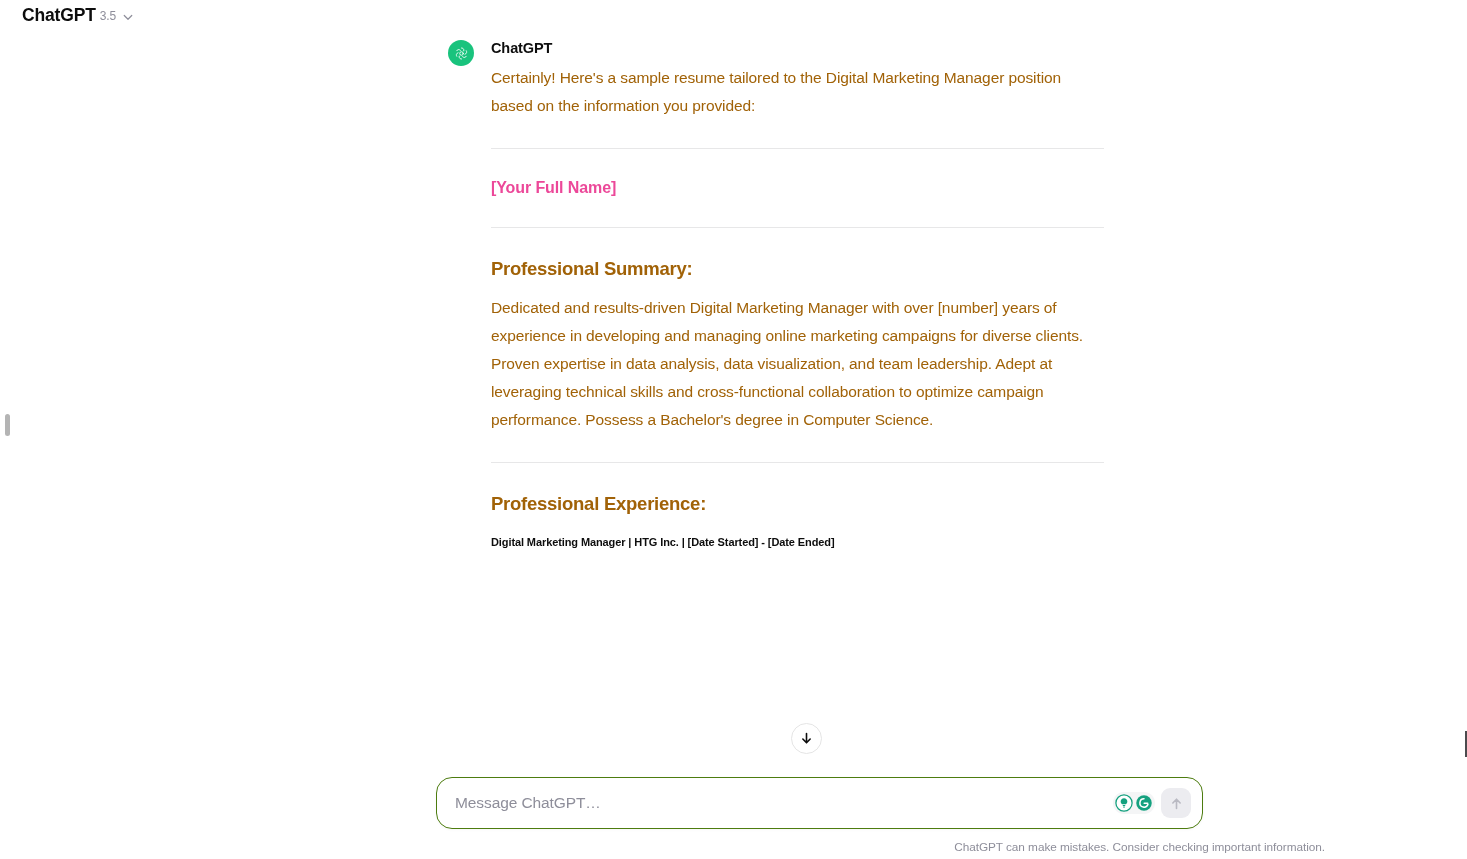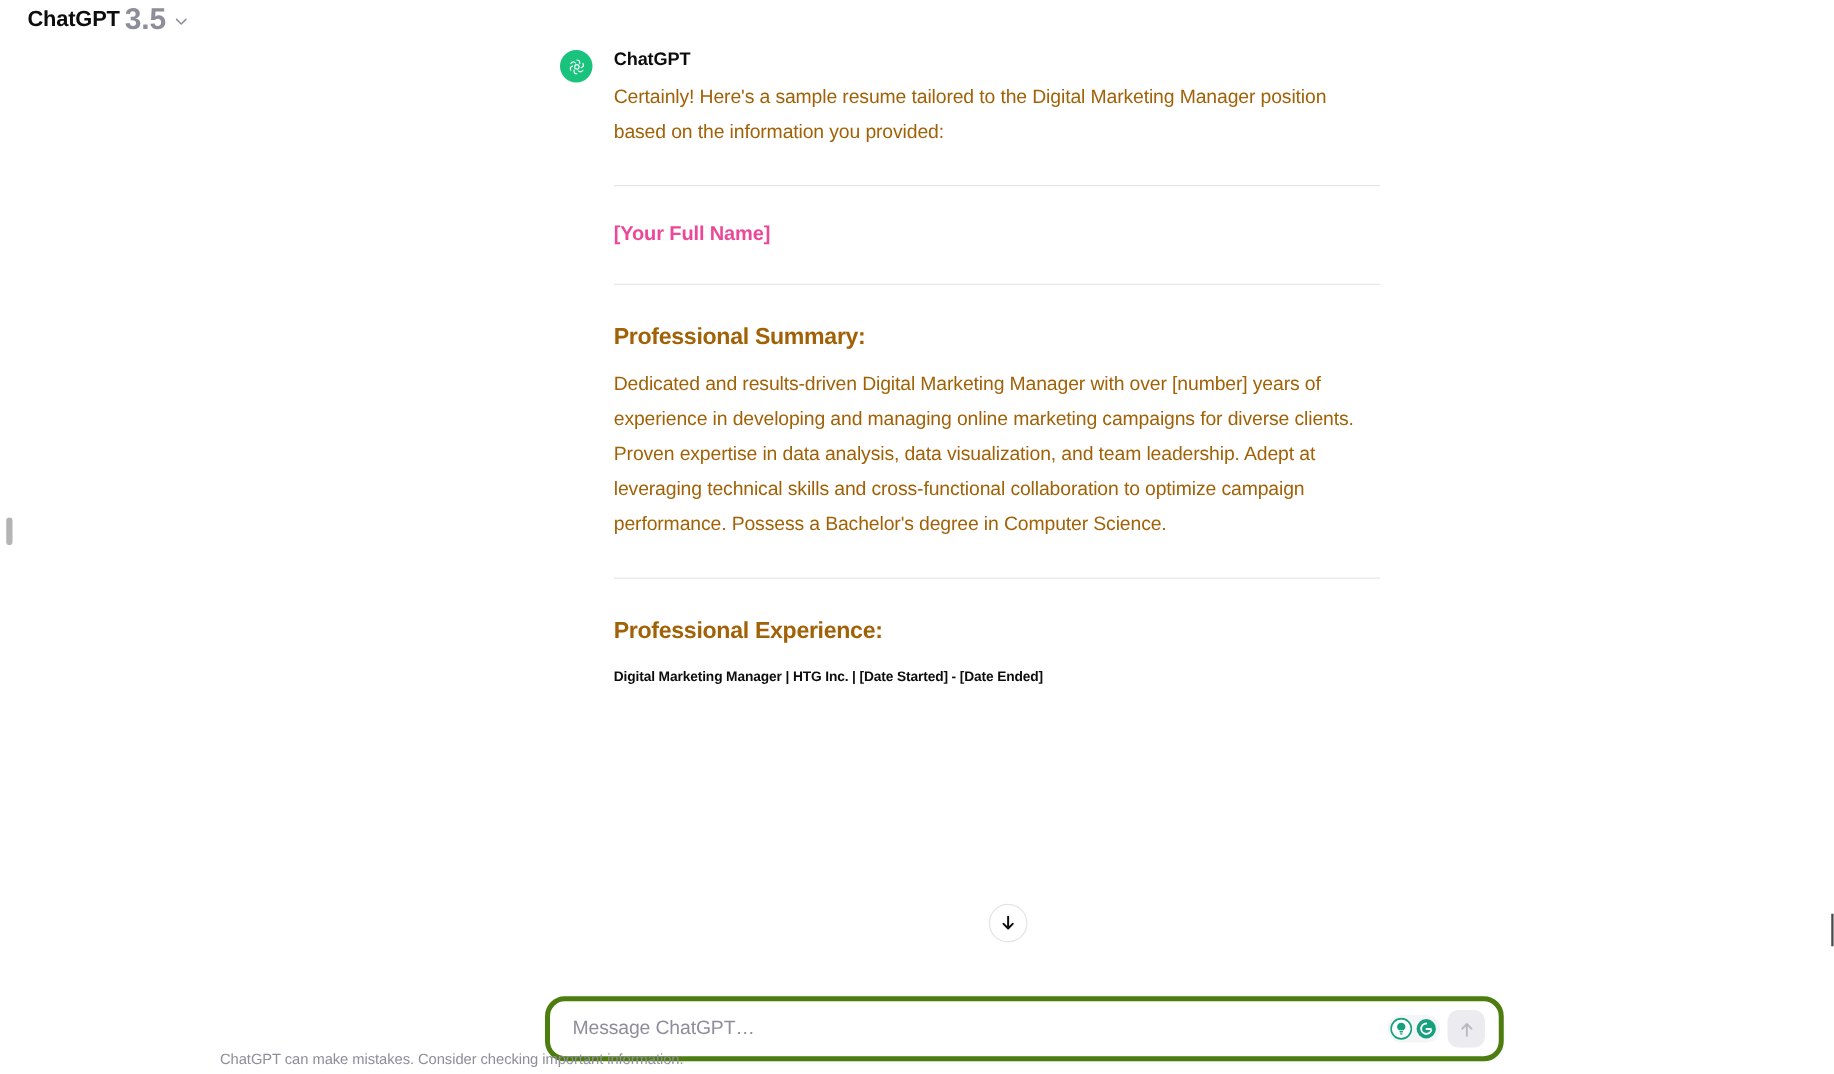--- a/index.html
+++ b/index.html
@@ -37,22 +37,22 @@
     cursor: pointer;
     line-height: 1;
   }
   .model-name {
     font-size: 17.5px;
     font-weight: 700;
     color: #0d0d0d;
     letter-spacing: -0.15px;
   }
   .model-version {
-    font-size: 24px;
-    font-weight: 700;
+    font-size: 12px;
+    font-weight: 400;
     color: #8e8e9a;
     letter-spacing: -0.15px;
     margin-left: -2px;
   }
   .chev { display: block; width: 12px; height: 12px; margin-top: 2px; }
   .chev svg { display: block; }
 
   
   .sidebar-handle {
     position: absolute;
@@ -159,23 +159,23 @@
 
   
   .composer-wrap {
     position: absolute;
     left: 0; top: 772px;
     width: 1467px; height: 87px;
     background: #ffffff;
   }
   .composer {
     position: absolute;
-    left: 436px; top: 25px;
+    left: 436px; top: 5px;
     width: 767px; height: 52px;
-    border: 4px solid #4d7c0f;
+    border: 1px solid #4d7c0f;
     border-radius: 16px;
     background: #ffffff;
     box-shadow: 0 1px 3px rgba(0,0,0,0.03);
     display: flex;
     align-items: center;
   }
   .composer-input {
     flex: 1 1 auto;
     border: 0;
     outline: none;
@@ -214,21 +214,21 @@
     justify-content: center;
     margin-right: 11px;
     cursor: pointer;
   }
   .send-btn svg { display: block; }
 
   .disclaimer {
     position: absolute;
     left: 0; top: 68px;
     width: 1325px;
-    text-align: left;
+    text-align: right;
     font-size: 11.8px;
     color: #8e8e9a;
     letter-spacing: -0.05px;
   }
   .disclaimer span { display: inline-block; margin-left: 176px; }
 
   
   .edge-caret {
     position: absolute;
     right: 0; top: 731px;

